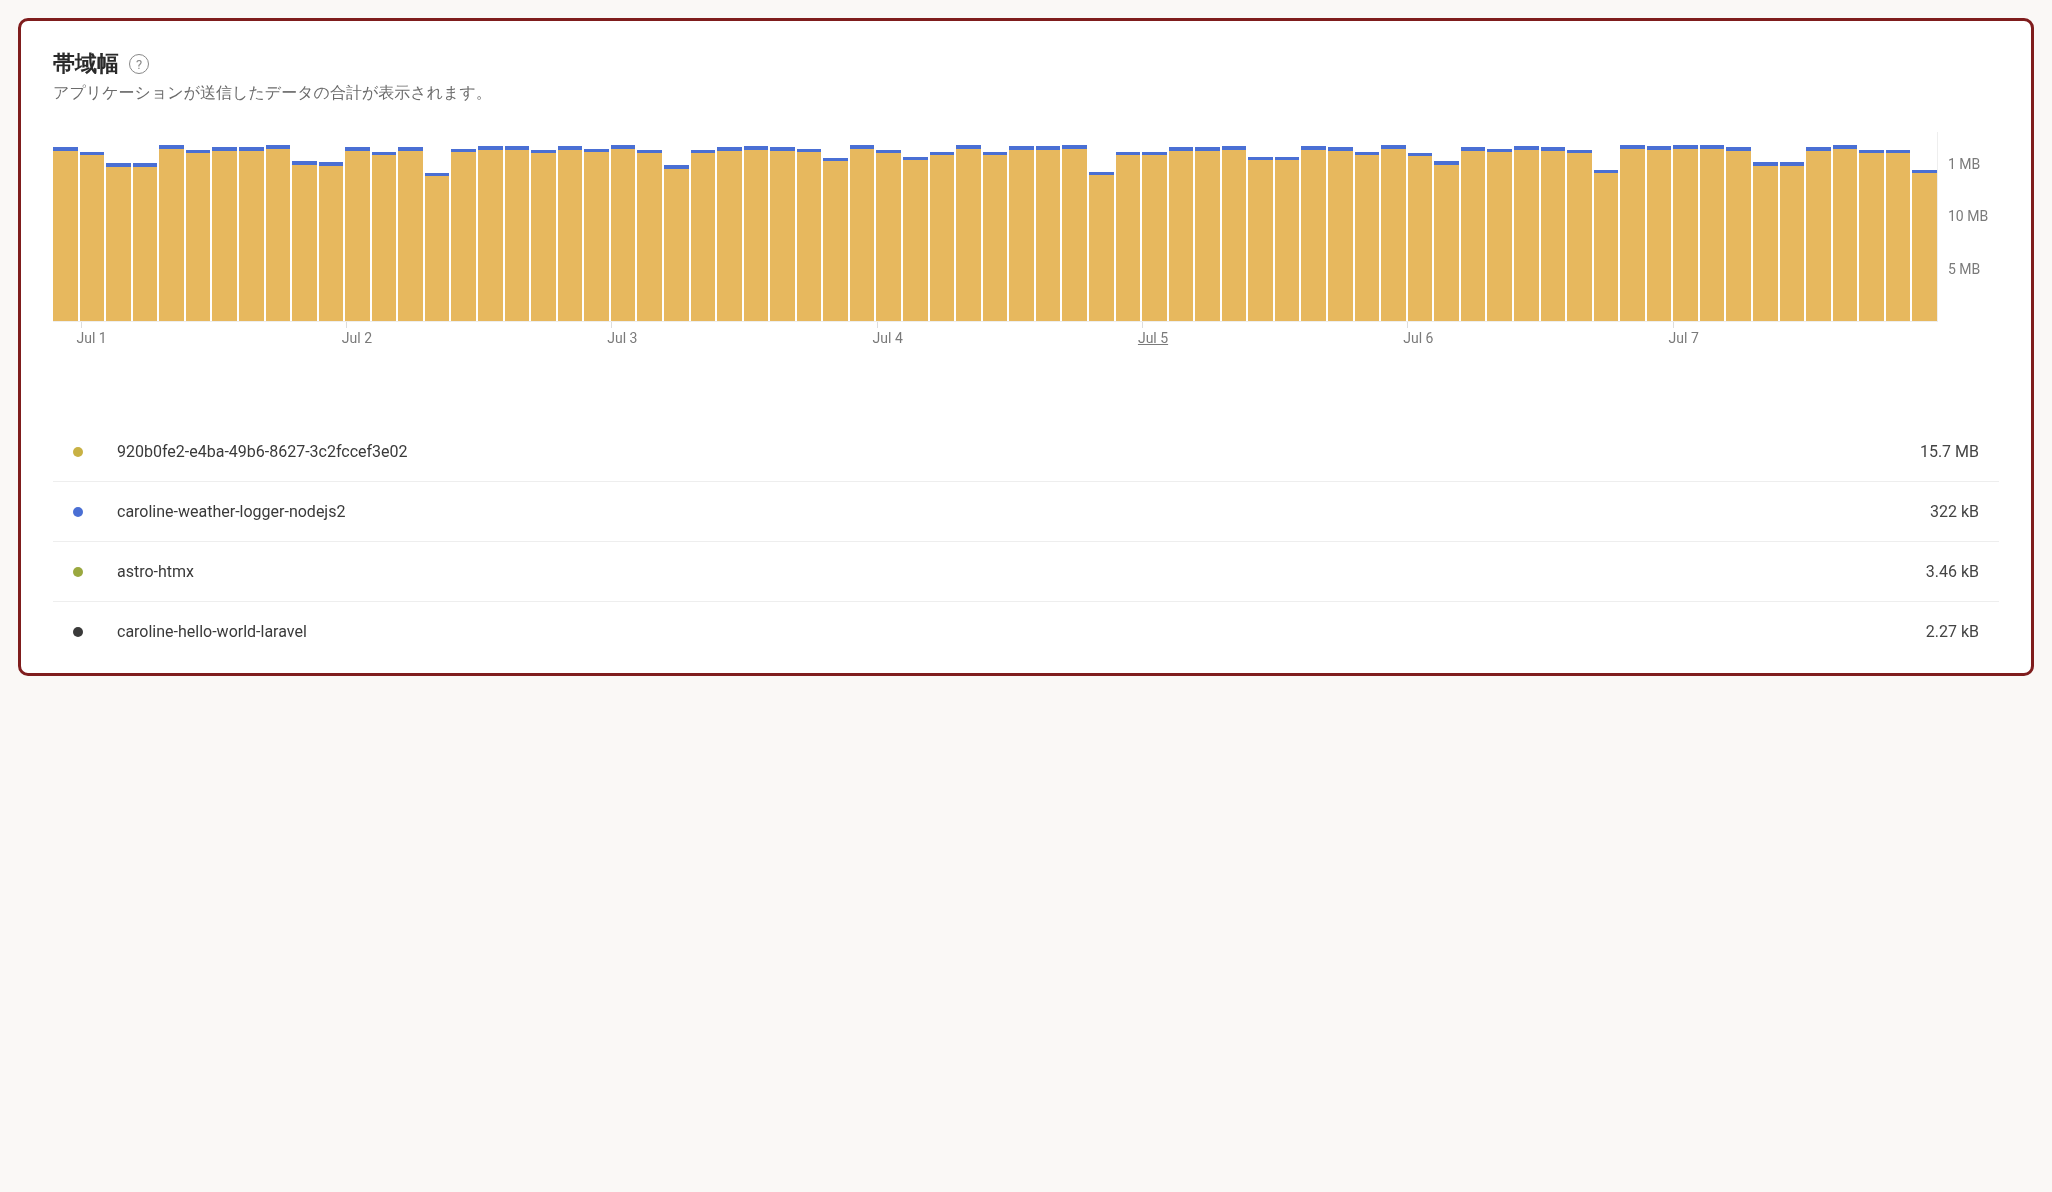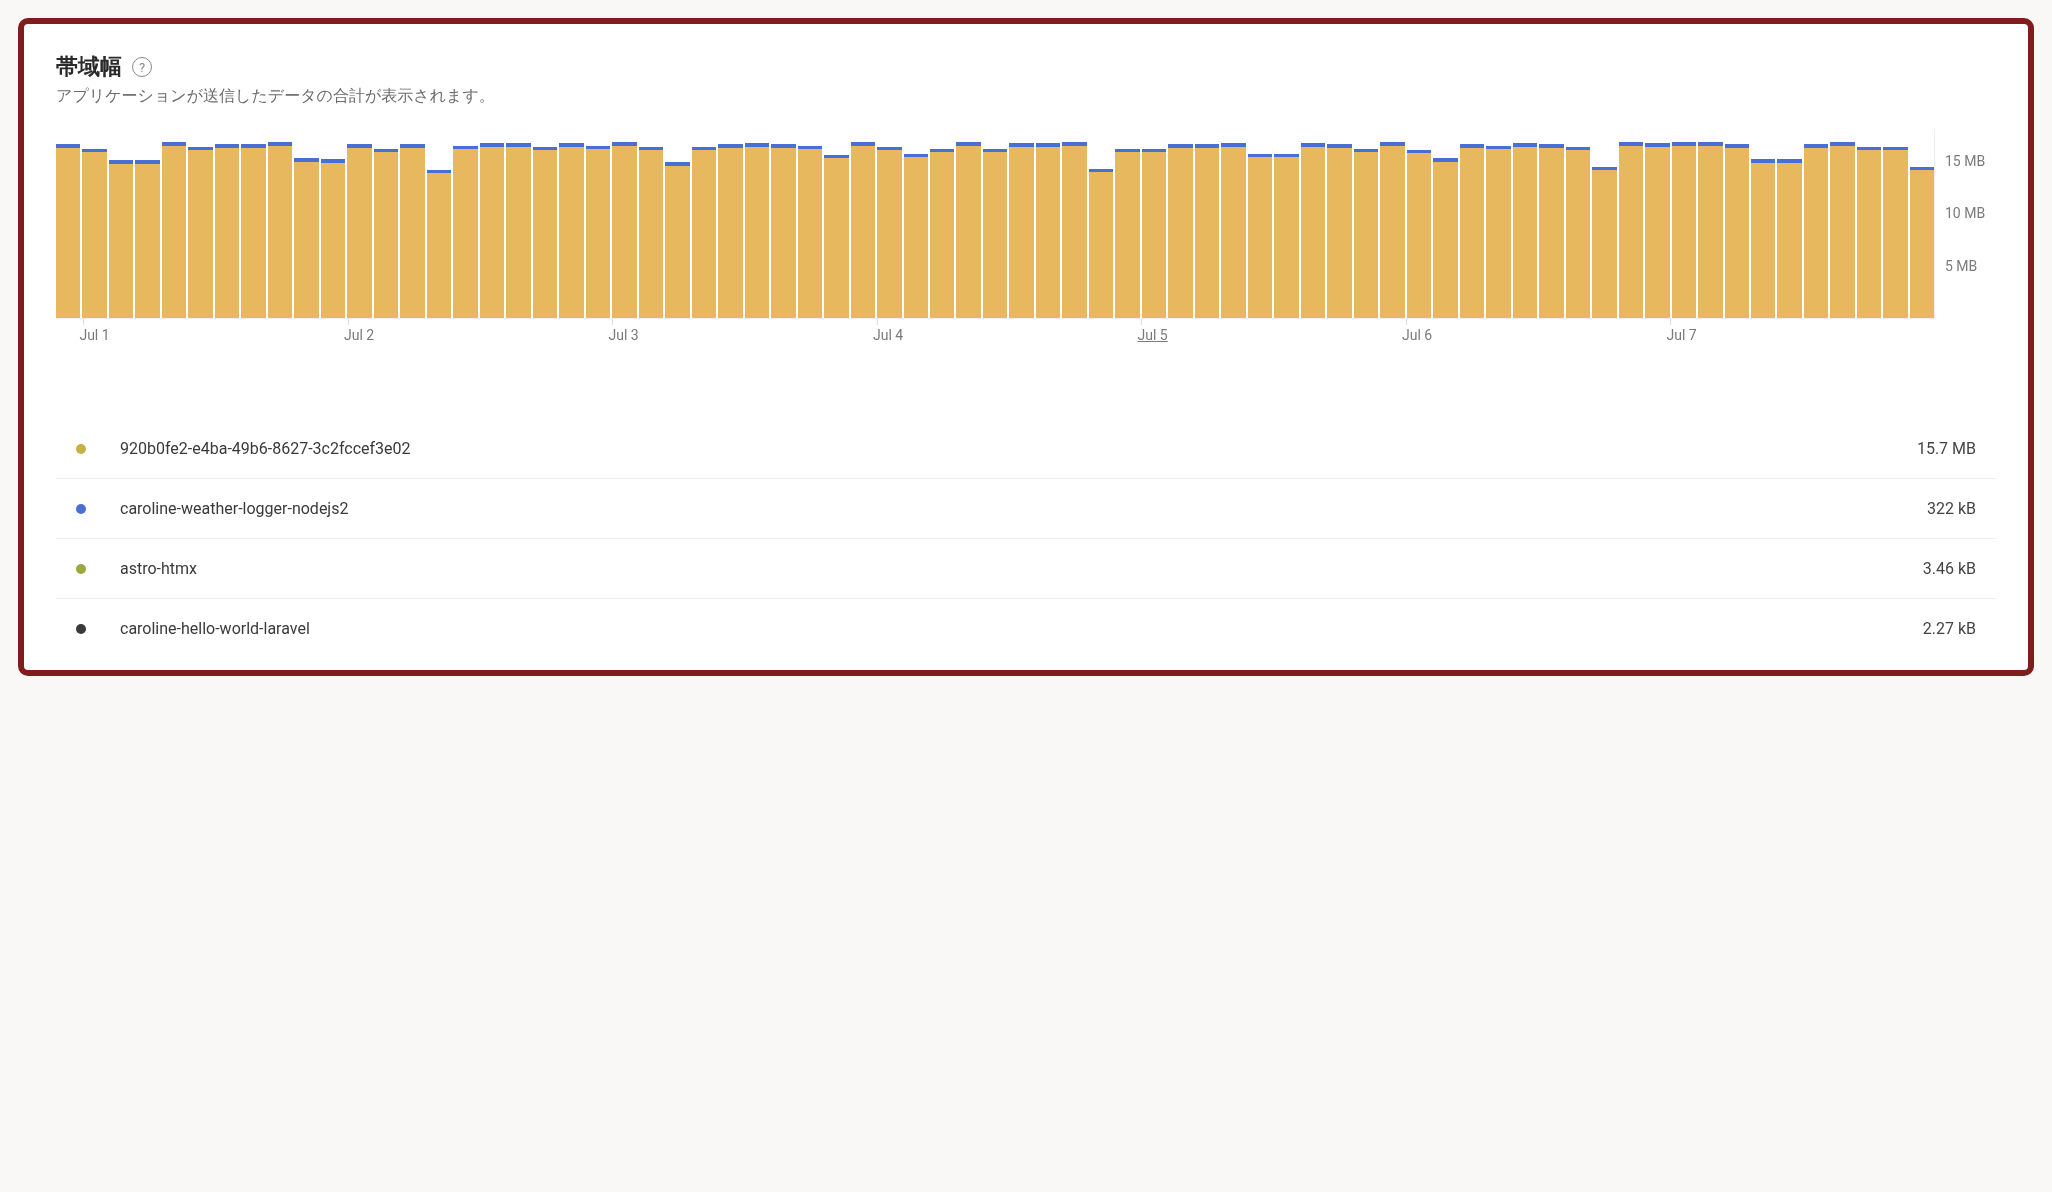--- a/index.html
+++ b/index.html
@@ -6,21 +6,21 @@
   html, body {
     margin: 0;
     padding: 0;
     font-family: -apple-system, BlinkMacSystemFont, "Segoe UI", Roboto, Helvetica, Arial, sans-serif;
     background: #faf8f6;
     color: #333;
   }
   .card {
     background: #fff;
     margin: 18px;
-    border: 6px solid #7f1d1d;
+    border: 3px solid #7f1d1d;
     border-radius: 10px;
     padding: 28px 32px 12px 32px;
   }
   .header-row {
     display: flex;
     align-items: center;
     gap: 10px;
     margin-bottom: 4px;
   }
   .title {
@@ -36,21 +36,21 @@
     display: inline-flex;
     align-items: center;
     justify-content: center;
     font-size: 13px;
     color: #888;
     cursor: pointer;
   }
   .subtitle {
     font-size: 16px;
     color: #6b6b6b;
-    margin-bottom: 22px;
+    margin-bottom: 28px;
   }
   .chart-area {
     display: flex;
     align-items: stretch;
     height: 190px;
     position: relative;
   }
   .bars {
     flex: 1;
     display: flex;
@@ -445,21 +445,21 @@
           <div class="bar-main" style="height: 88.8889%;"></div>
         </div>
         <div class="bar-col">
           <div class="bar-top" style="height: 1.83333%;"></div>
           <div class="bar-main" style="height: 78.3333%;"></div>
         </div>
       </div>
     <div class="y-axis" id="yaxis">
         <div class="y-tick" style="top: 72.2222%;">5 MB</div>
         <div class="y-tick" style="top: 44.4444%;">10 MB</div>
-        <div class="y-tick" style="top: 16.6667%;">15 MB</div>
+        <div class="y-tick" style="top: 16.6667%;">1 MB</div>
       </div>
   </div>
   <div class="x-axis" id="xaxis">
       <div class="x-tick" style="left: 1.40845%;">Jul 1</div>
       <div class="x-tick" style="left: 15.493%;">Jul 2</div>
       <div class="x-tick" style="left: 29.5775%;">Jul 3</div>
       <div class="x-tick" style="left: 43.662%;">Jul 4</div>
       <div class="x-tick" style="left: 57.7465%; text-decoration: underline;">Jul 5</div>
       <div class="x-tick" style="left: 71.831%;">Jul 6</div>
       <div class="x-tick" style="left: 85.9155%;">Jul 7</div>

